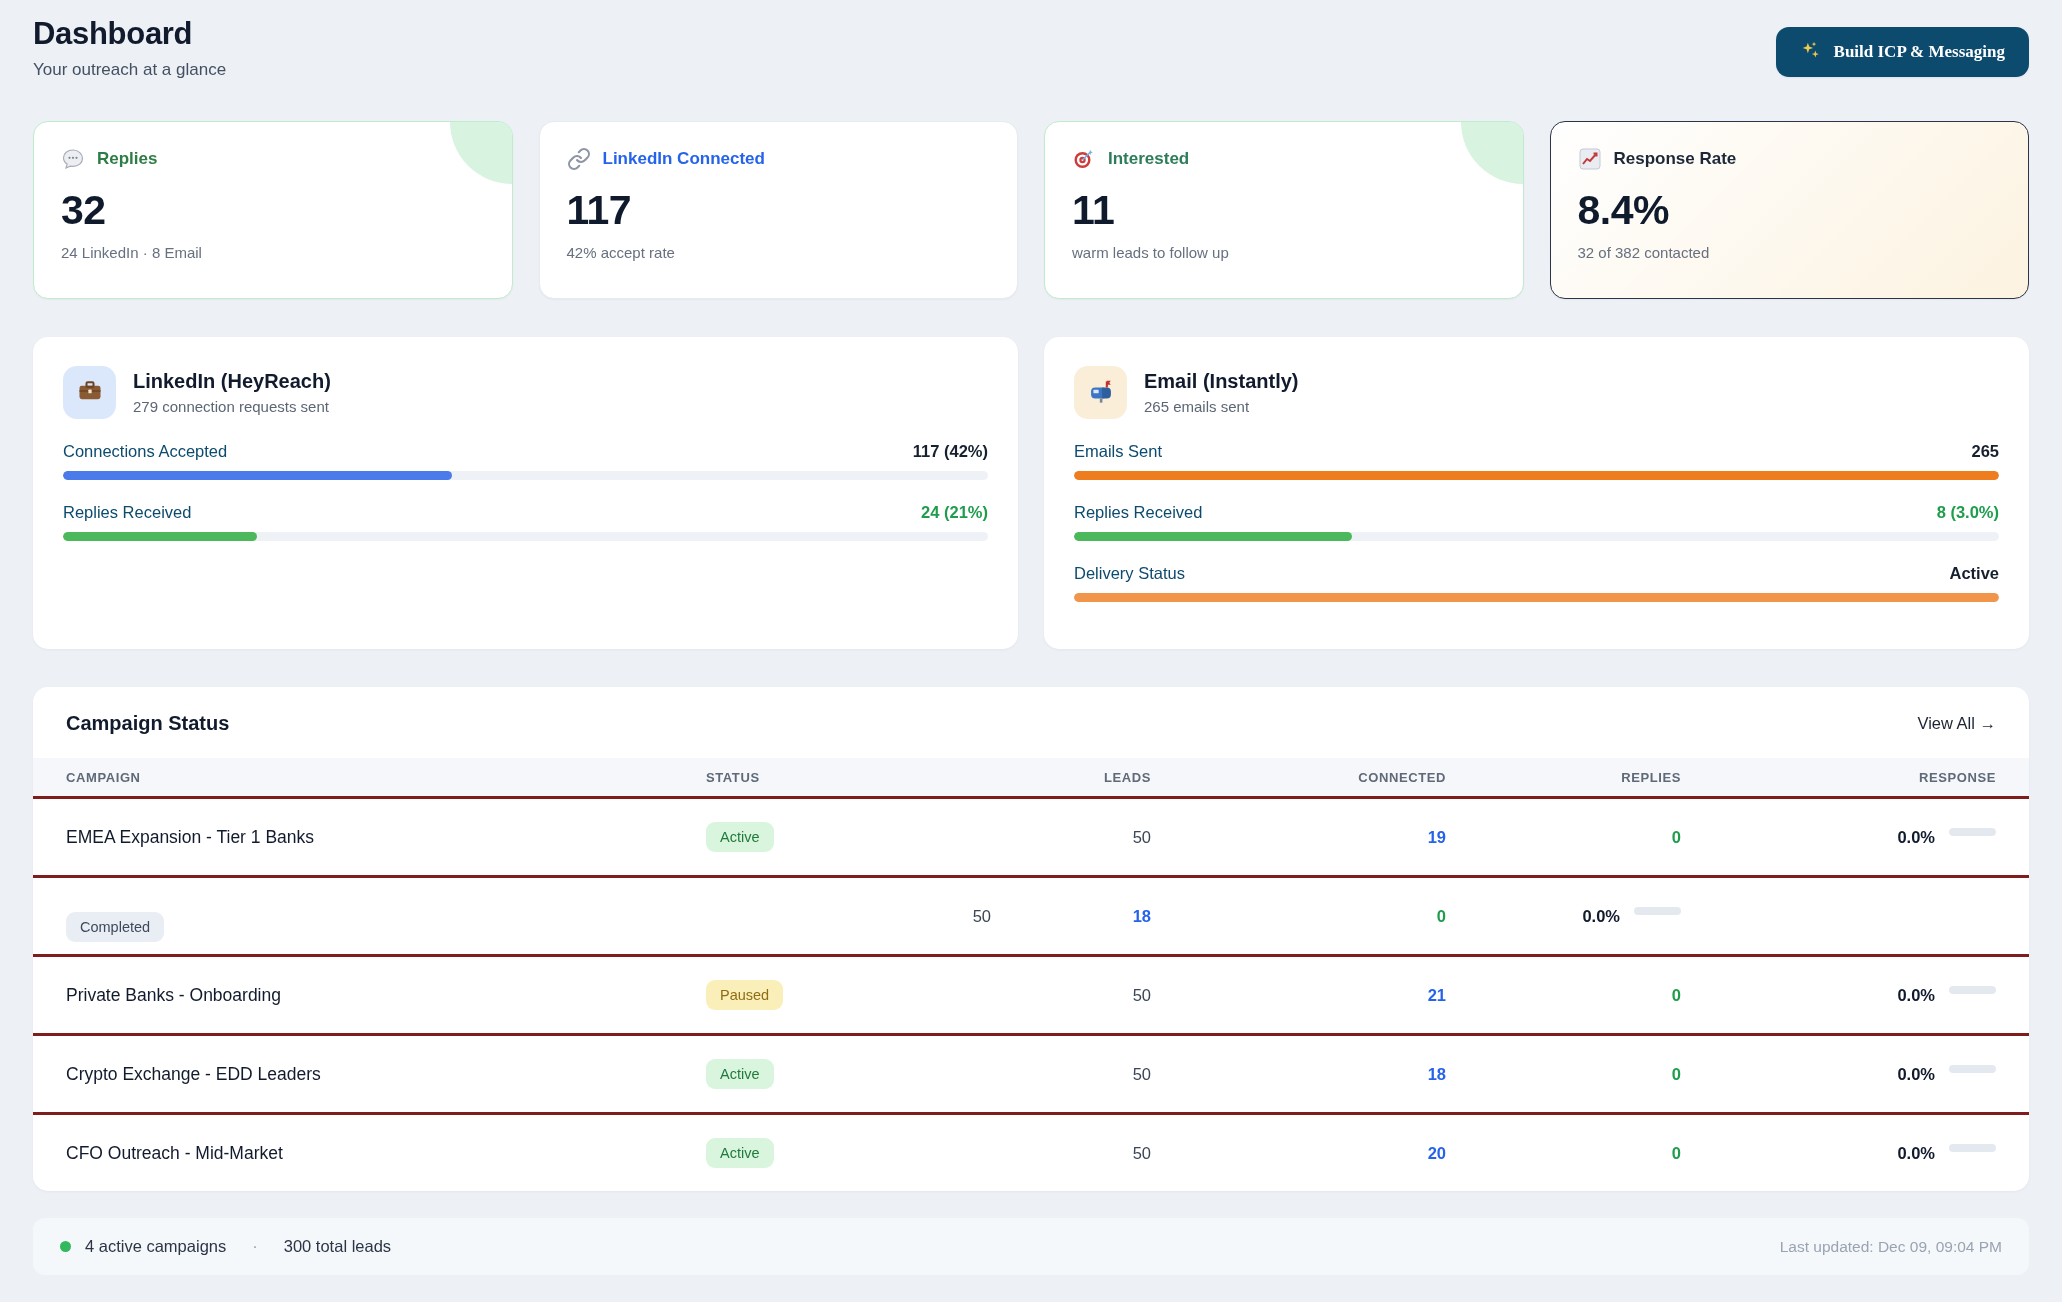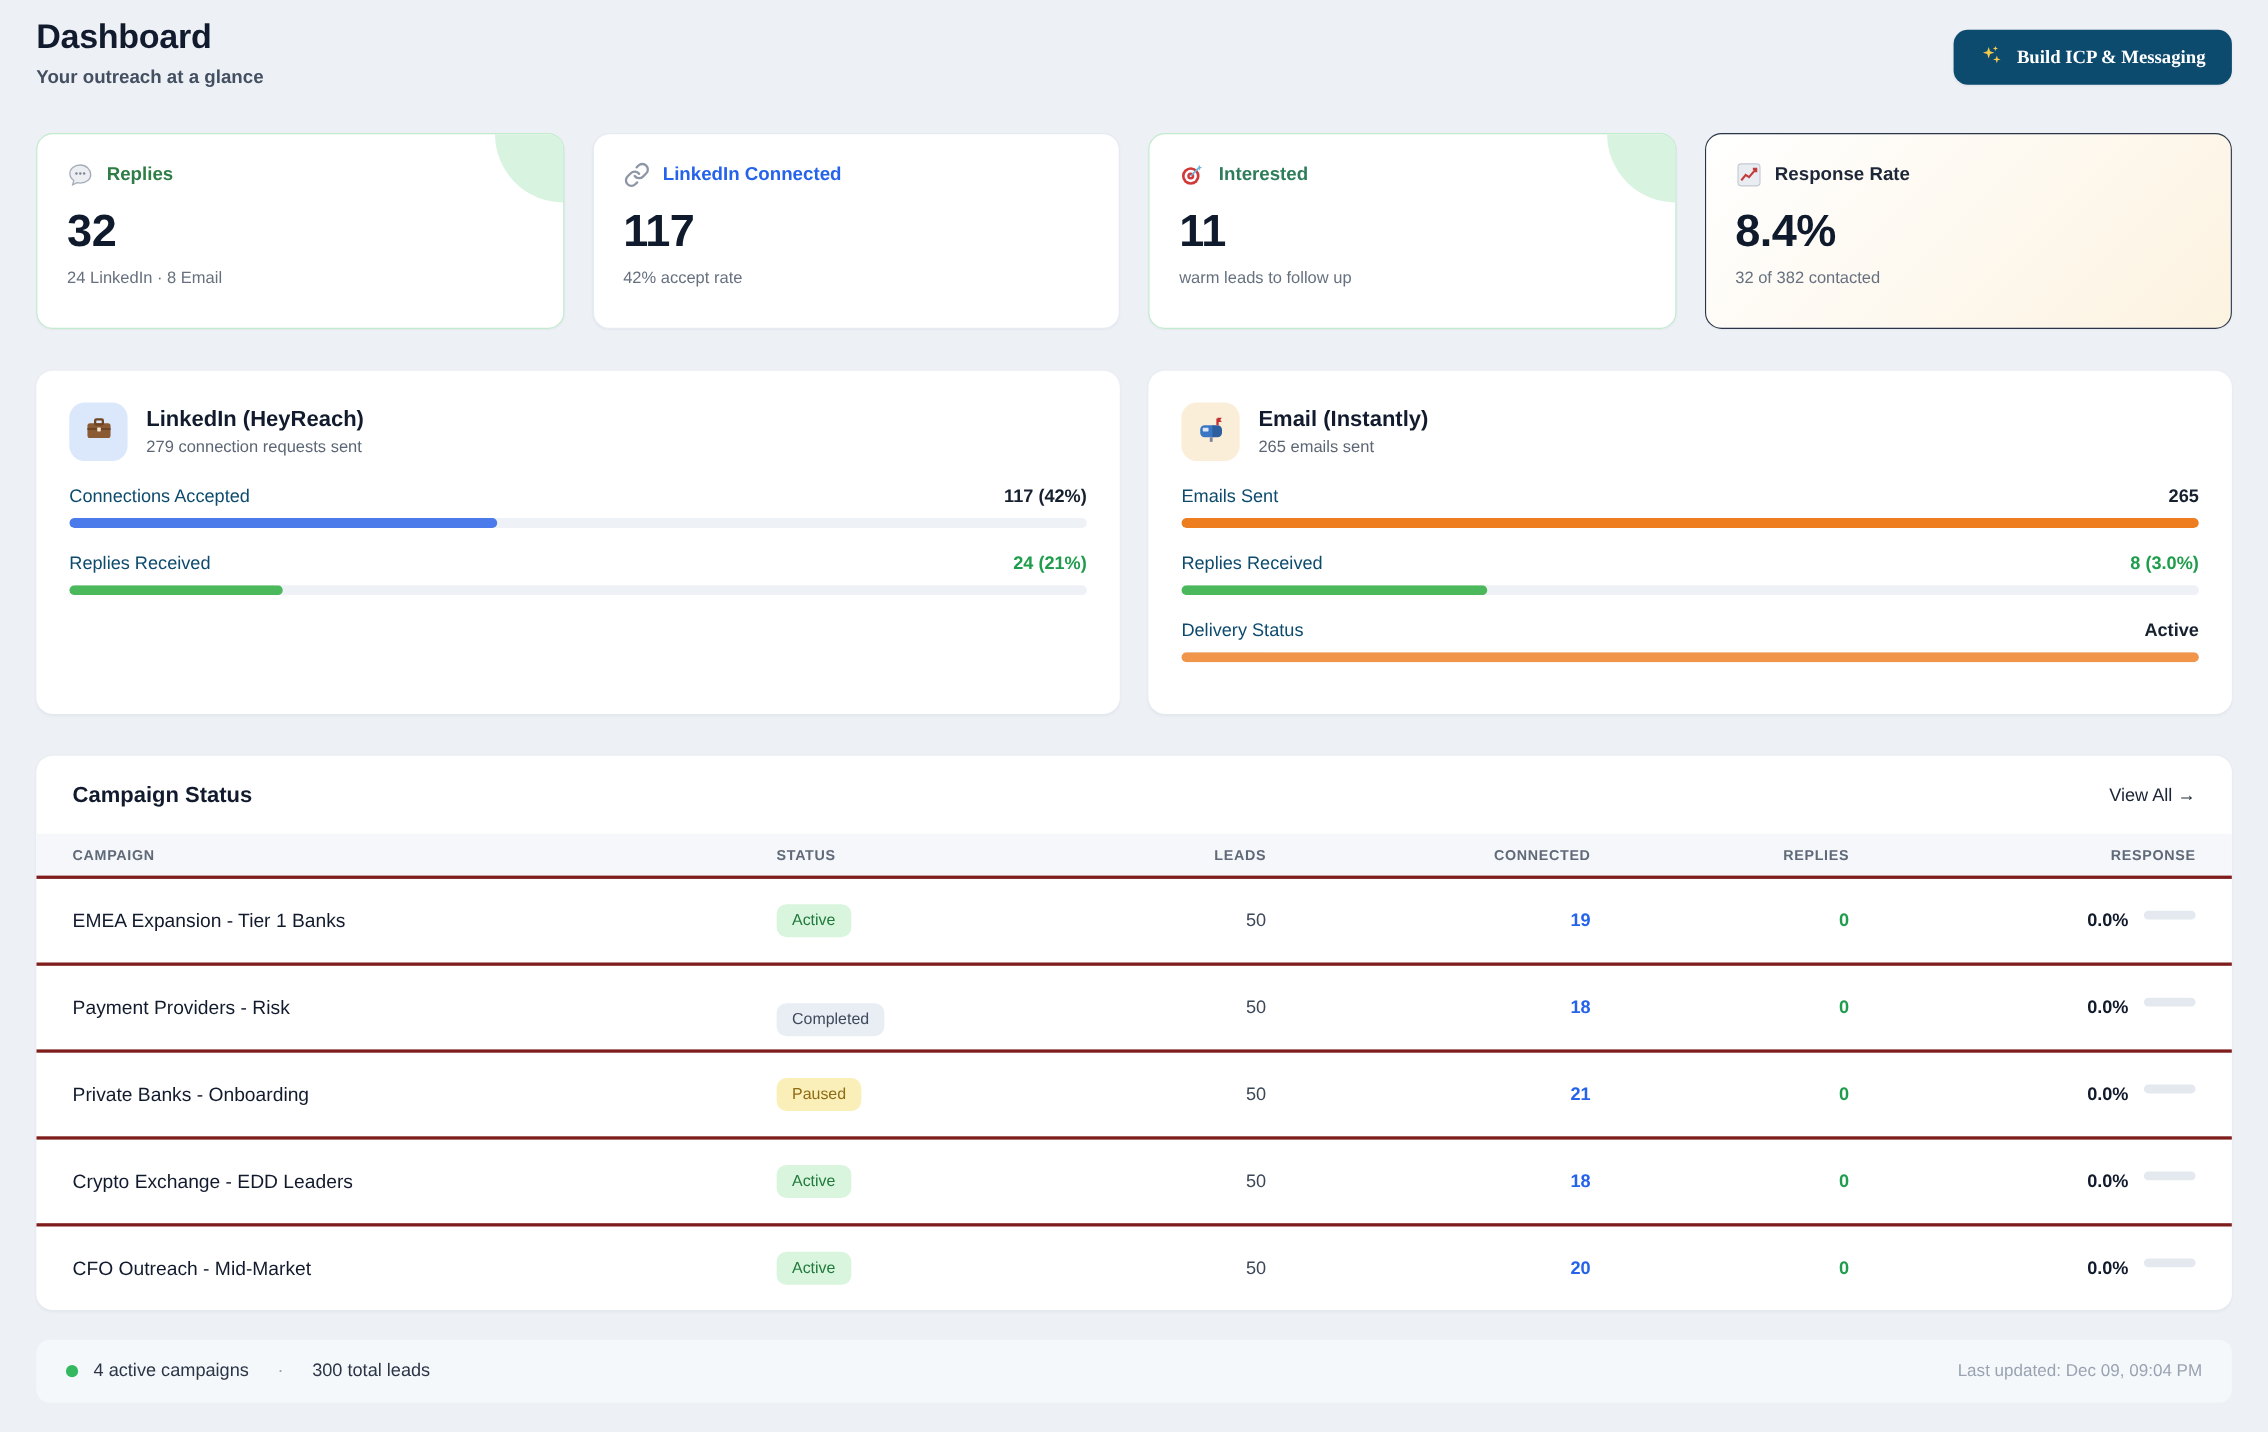--- a/index.html
+++ b/index.html
@@ -8,21 +8,21 @@
     font-family:"Liberation Sans","DejaVu Sans",sans-serif;
     background:#edf1f6;
     color:#16202f;
     overflow:hidden;
   }
   .page { padding:16px 33px 0; }
 
   
   .header { display:flex; justify-content:space-between; align-items:flex-start; height:88px; }
   .header h1 { font-size:31px; font-weight:800; color:#121b2d; letter-spacing:-0.3px; }
-  .header .subtitle { font-size:17px; color:#445061; margin-top:8px;font-weight:bold; }
+  .header .subtitle { font-size:17px; color:#445061; margin-top:8px; }
   .build-btn {
     display:flex; align-items:center; gap:10px;
     background:#0c4a6e; border:none; border-radius:13px;
     padding:13px 24px; margin-top:11px;
     color:#ffffff; font-weight:700; font-size:17px;
     font-family:Liberation Serif, serif; cursor:pointer;
     box-shadow:0 1px 2px rgba(20,30,50,0.06);
   }
 
   
@@ -305,21 +305,20 @@
       <span class="c-num al-r">50</span>
       <span class="c-num blue al-r">19</span>
       <span class="c-num green al-r">0</span>
       <span class="c-resp">
           <b>0.0%</b>
           <span class="mini-pill"></span>
         </span>
     </div>
 
     <div class="t-grid t-row">
-      <span class="c-name">Payment Providers - Risk</span>
       <span><span class="badge badge-completed">Completed</span></span>
       <span class="c-num al-r">50</span>
       <span class="c-num blue al-r">18</span>
       <span class="c-num green al-r">0</span>
       <span class="c-resp">
           <b>0.0%</b>
           <span class="mini-pill"></span>
         </span>
     </div>
 

